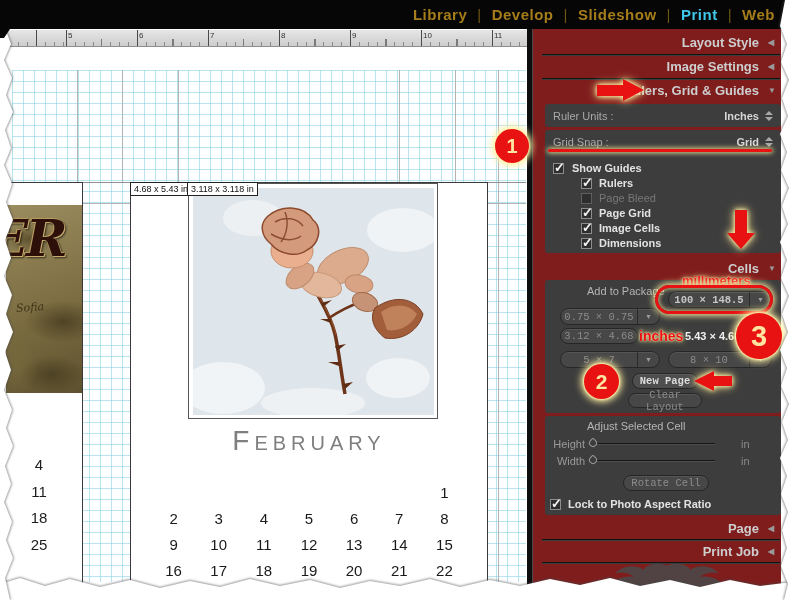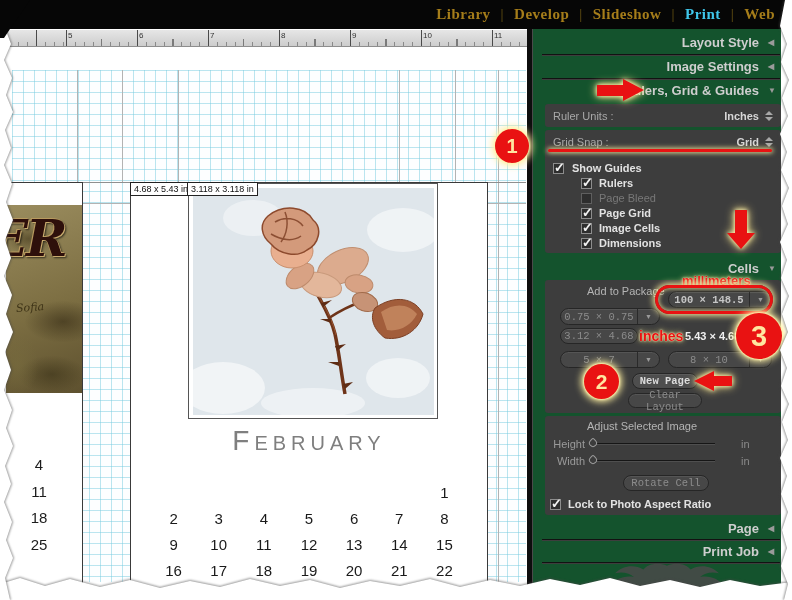--- a/index.html
+++ b/index.html
@@ -3,21 +3,21 @@
 <meta charset="utf-8">
 <style>
   html,body{margin:0;padding:0;background:#ffffff;}
   *{box-sizing:border-box;}
   .stage{position:relative;width:792px;height:600px;background:#fff;overflow:hidden;
          font-family:"Liberation Sans",sans-serif;}
 
   
   .topbar{position:absolute;left:0;top:0;width:792px;height:29px;background:#060606;}
   .modules{position:absolute;right:17px;top:0;height:29px;display:flex;align-items:center;gap:10px;
-           font-family:Liberation Serif, serif;font-weight:bold;font-size:15px;letter-spacing:.5px;}
+           font-family:Liberation Sans, sans-serif;font-weight:bold;font-size:15px;letter-spacing:.5px;}
   .mod{color:#a57d1a;cursor:pointer;}
   .mod.active{color:#3fc6ea;}
   .modsep{color:#6b5514;font-weight:normal;}
 
   
   .canvas{position:absolute;left:0;top:29px;width:527px;height:571px;background:#fff;}
   .hruler{position:absolute;left:0;top:1px;width:527px;height:17px;background:linear-gradient(#e6e6e6,#cdcdcd);
           border-bottom:1px solid #8e8e8e;overflow:hidden;}
   .tick-minor{position:absolute;left:0;bottom:0;width:100%;height:4px;
     background:repeating-linear-gradient(90deg,#8a8a8a 0 1px,transparent 1px 8.875px);background-position:66px 0;}
@@ -61,21 +61,21 @@
   .imgcell{position:absolute;left:57px;top:0px;width:250px;height:236px;border:1px solid #555;
            background:#fff;padding:4px;}
   .imgcell svg{display:block;width:241px;height:227px;}
   .month{position:absolute;left:0;top:242px;width:356px;text-align:center;color:#7f7f7f;
          font-variant:small-caps;font-size:28px;letter-spacing:5px;}
   .calgrid{position:absolute;left:20px;top:296px;width:316px;height:130px;display:grid;
            grid-template-columns:repeat(7,1fr);grid-auto-rows:26px;}
   .calgrid span{display:flex;align-items:center;justify-content:center;font-size:15px;color:#1a1a1a;}
 
   
-  .panel{position:absolute;left:527px;top:29px;width:254px;height:571px;background:#14532d;
+  .panel{position:absolute;left:527px;top:29px;width:254px;height:571px;background:#7f1d1d;
          border-left:5px solid #0d0d0d;box-shadow:inset 1px 0 0 #4a4a4a;color:#c8c8c8;}
   .phead{position:absolute;left:10px;width:238px;height:16px;display:flex;align-items:center;
          justify-content:flex-end;gap:9px;font-size:13px;font-weight:bold;color:#cecece;cursor:pointer;}
   .tri{font-size:8px;color:#9a9a9a;width:12px;}
   .groove{position:absolute;left:10px;width:238px;height:2px;
           border-top:1px solid #121212;border-bottom:1px solid #3d3d3d;}
   .pbox{position:absolute;left:13px;width:236px;background:#3d3d3d;border-radius:3px;}
   .selrow{display:flex;align-items:center;justify-content:space-between;height:23px;padding:0 8px;gap:32px;}
   .sellabel{font-size:11px;color:#a8a8a8;}
   .selval{font-size:11px;font-weight:bold;color:#d6d6d6;display:flex;align-items:center;}
@@ -364,21 +364,21 @@
 
       <div class="pill bright" style="left:87px;top:93px;width:66px;height:16px;background:#4e4e4e;">
         <span class="plabel">New Page</span>
       </div>
       <div class="pill" style="left:83px;top:113px;width:74px;height:15px;">
         <span class="plabel">Clear Layout</span>
       </div>
     </div>
 
     <div class="pbox" style="top:387px;height:99px;">
-      <div class="boxtitle" style="top:4px">Adjust Selected Image</div>
+      <div class="boxtitle" style="top:4px">Adjust Selected Cell</div>
       <div class="slider-row" style="left:0px;top:21px;">
         <span class="slabel">Height</span>
         <span class="strack">
             <span class="sknob"></span>
           </span>
         <span class="sunit">in</span>
       </div>
       <div class="slider-row" style="left:0px;top:38px;">
         <span class="slabel">Width</span>
         <span class="strack">

